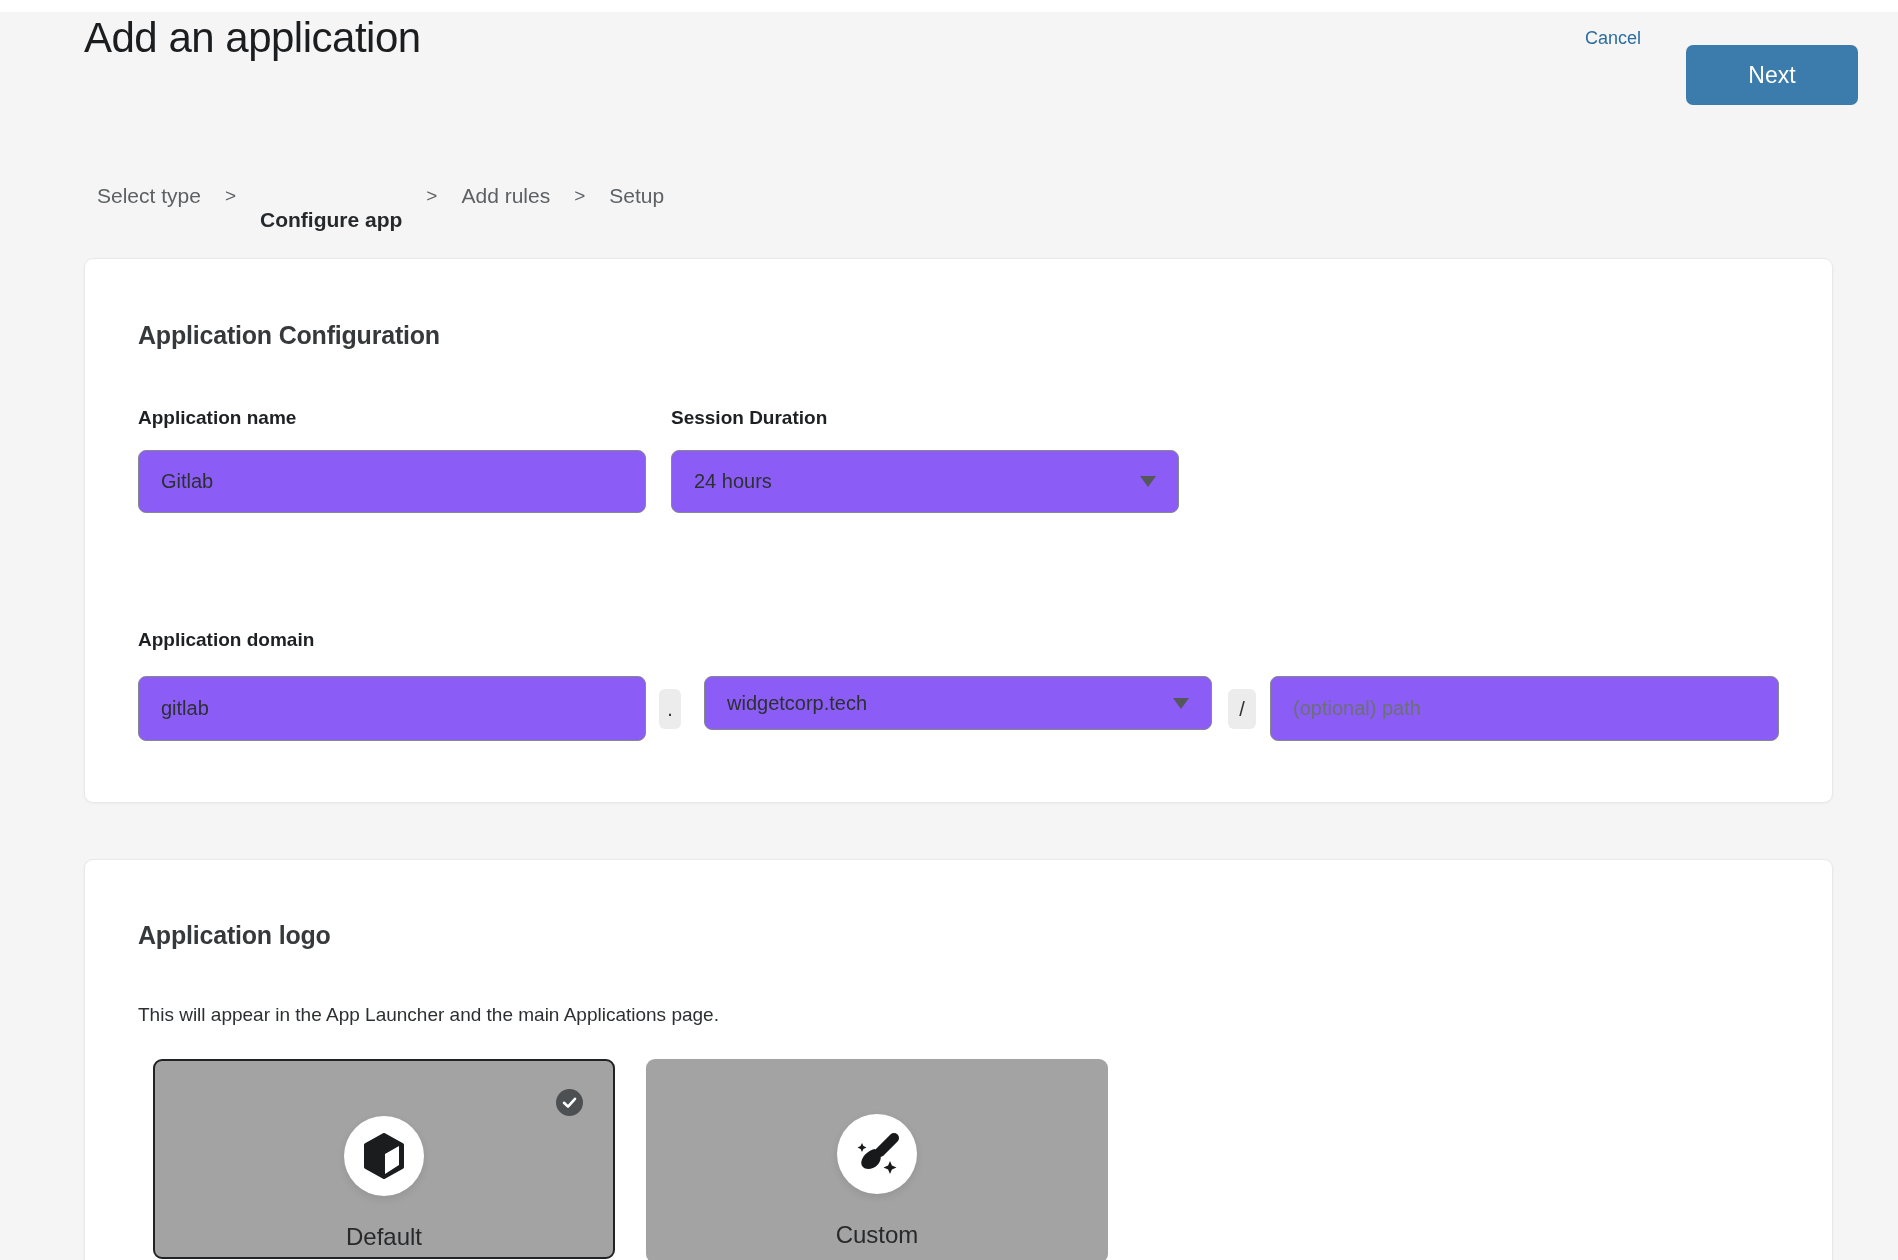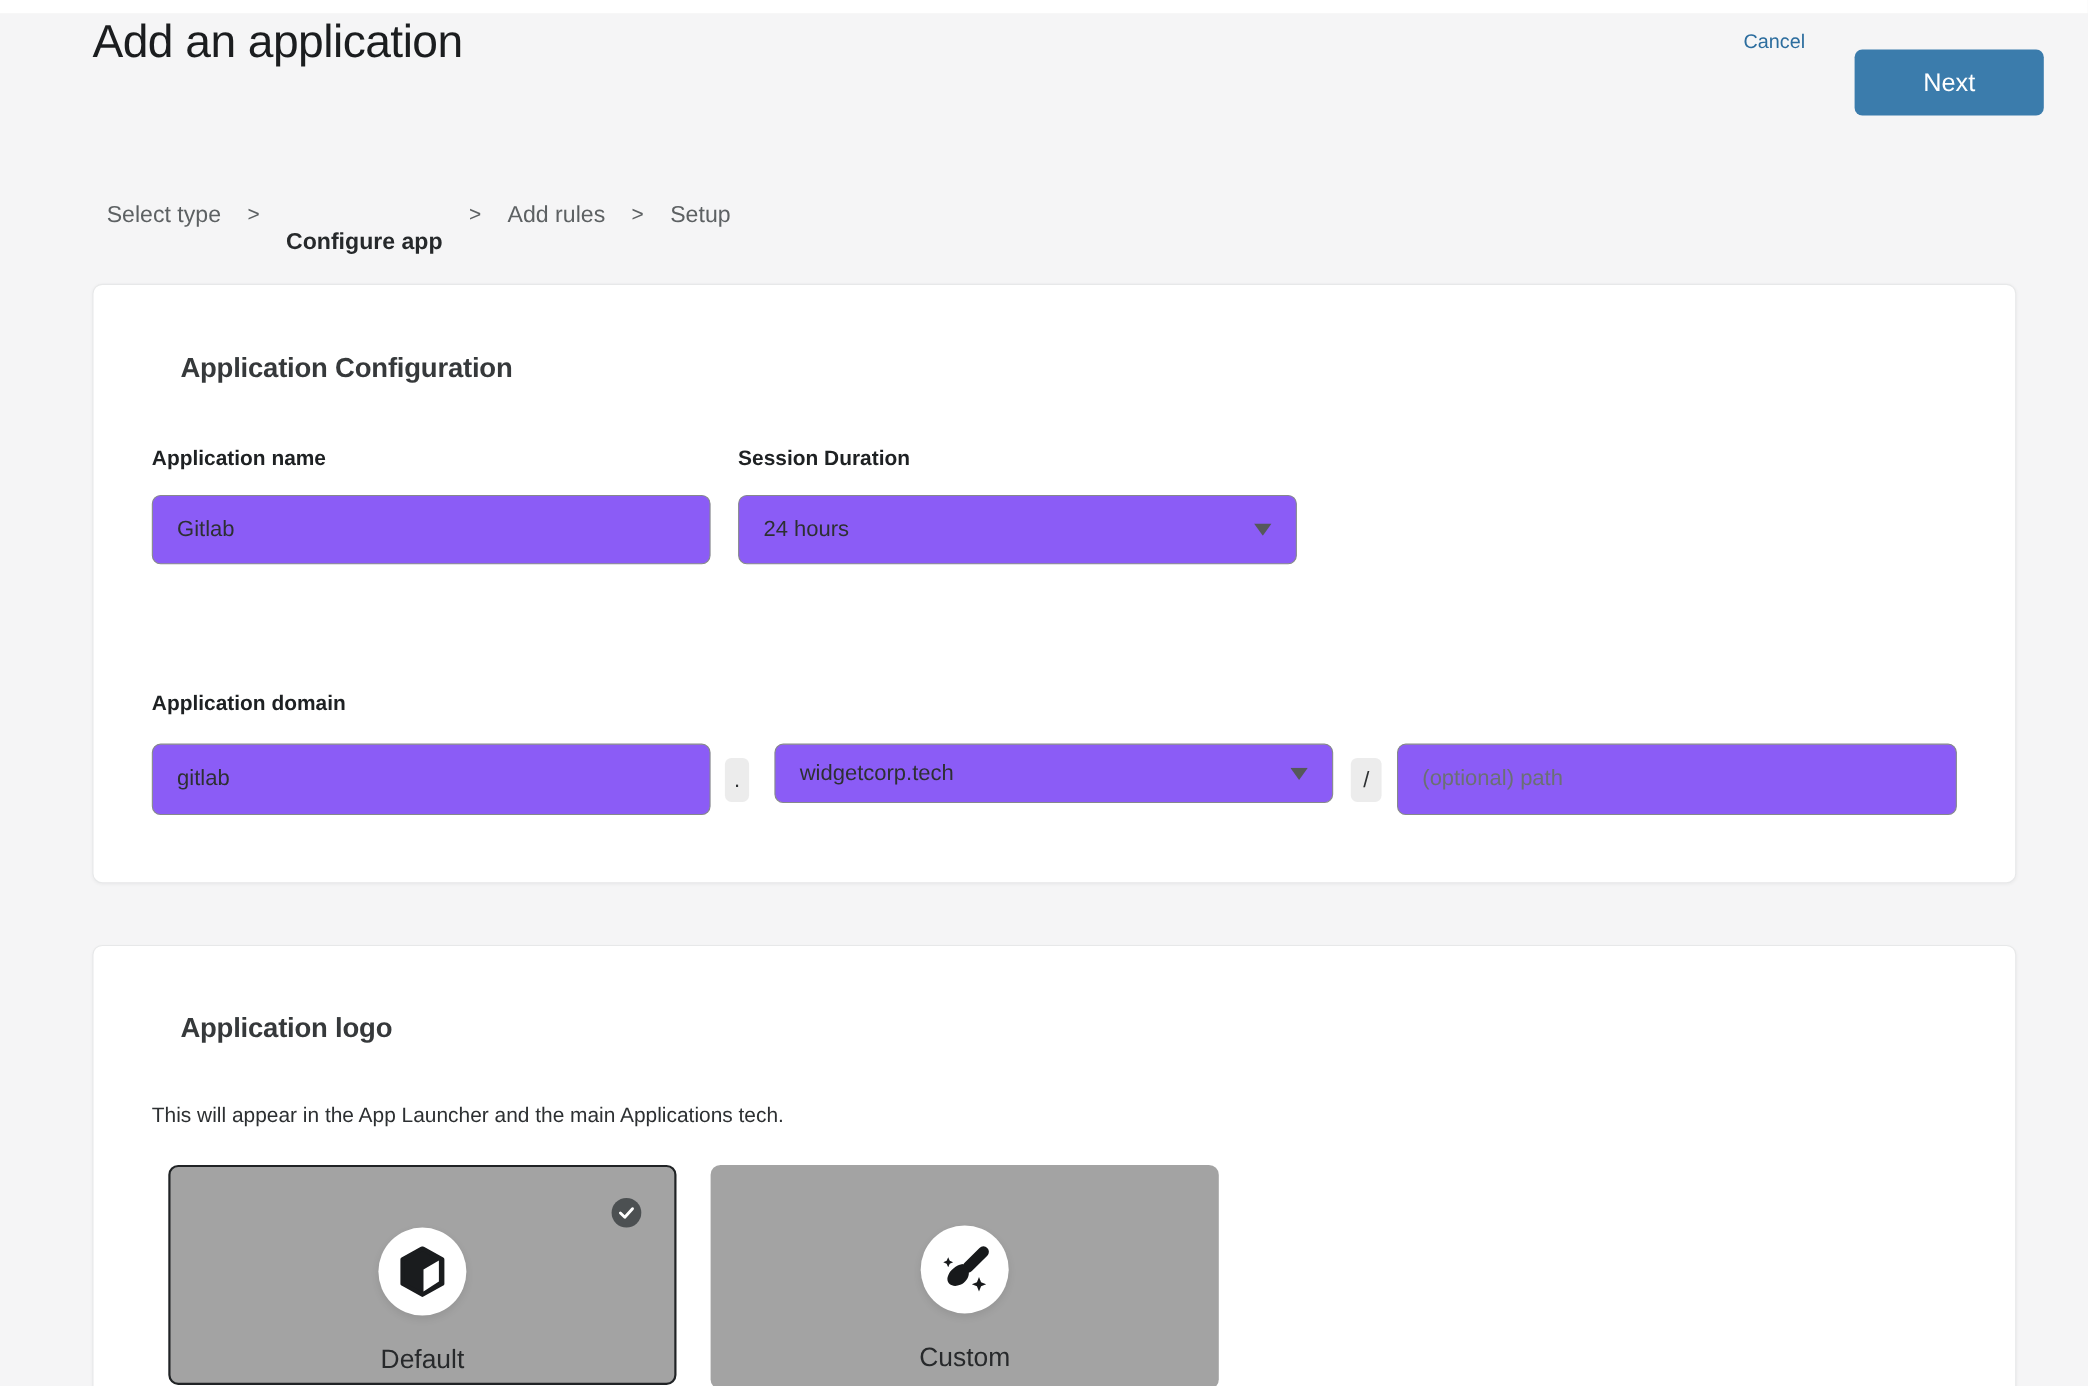--- a/index.html
+++ b/index.html
@@ -42,21 +42,21 @@
   .card {
     position:absolute; left:84px; width:1749px;
     background:#ffffff; border:1px solid #e7e8e9; border-radius:9px;
     box-shadow:0 1px 3px rgba(0,0,0,0.04);
   }
   .card-1 { top:258px; height:545px; }
   .card-2 { top:859px; height:460px; }
 
   .card h2 {
     position:absolute; left:53px;
-    font-size:25px; font-weight:700; color:#36393b; letter-spacing:-0.2px;margin-left:26px;
+    font-size:25px; font-weight:700; color:#36393b; letter-spacing:-0.2px;
   }
   .card-1 h2 { top:62px; }
   .card-2 h2 { top:61px; }
 
   .field-label {
     position:absolute; font-size:19px; font-weight:700; color:#1e2123;
   }
 
   .text-input, .select-box {
     position:absolute; height:63px; width:508px;
@@ -155,21 +155,21 @@
     </span>
   </div>
 
   <div class="sep-box slash" style="left:1143px; top:430px;">/</div>
 
   <input class="text-input" style="left: 1185px; top: 417px; height: 65px; width: 509px;" type="text" placeholder="(optional) path">
 </section>
 
 <section class="card card-2">
   <h2>Application logo</h2>
-  <p class="desc-text">This will appear in the App Launcher and the main Applications tech.</p>
+  <p class="desc-text">This will appear in the App Launcher and the main Applications page.</p>
 
   <div class="logo-tile tile-default selected">
     <span class="check-badge">
       <svg width="27" height="27" viewBox="0 0 27 27">
         <path d="M8 13.8 L12 17.6 L19 9.8" fill="none" stroke="#ffffff" stroke-width="2.6" stroke-linecap="round" stroke-linejoin="round"></path>
       </svg>
     </span>
     <span class="icon-circle">
       <svg width="42" height="46" viewBox="0 0 42 46">
         <polygon points="21,2 39,12 39,34 21,44 3,34 3,12" fill="#1a1c1e" stroke="#1a1c1e" stroke-width="4" stroke-linejoin="round"></polygon>

